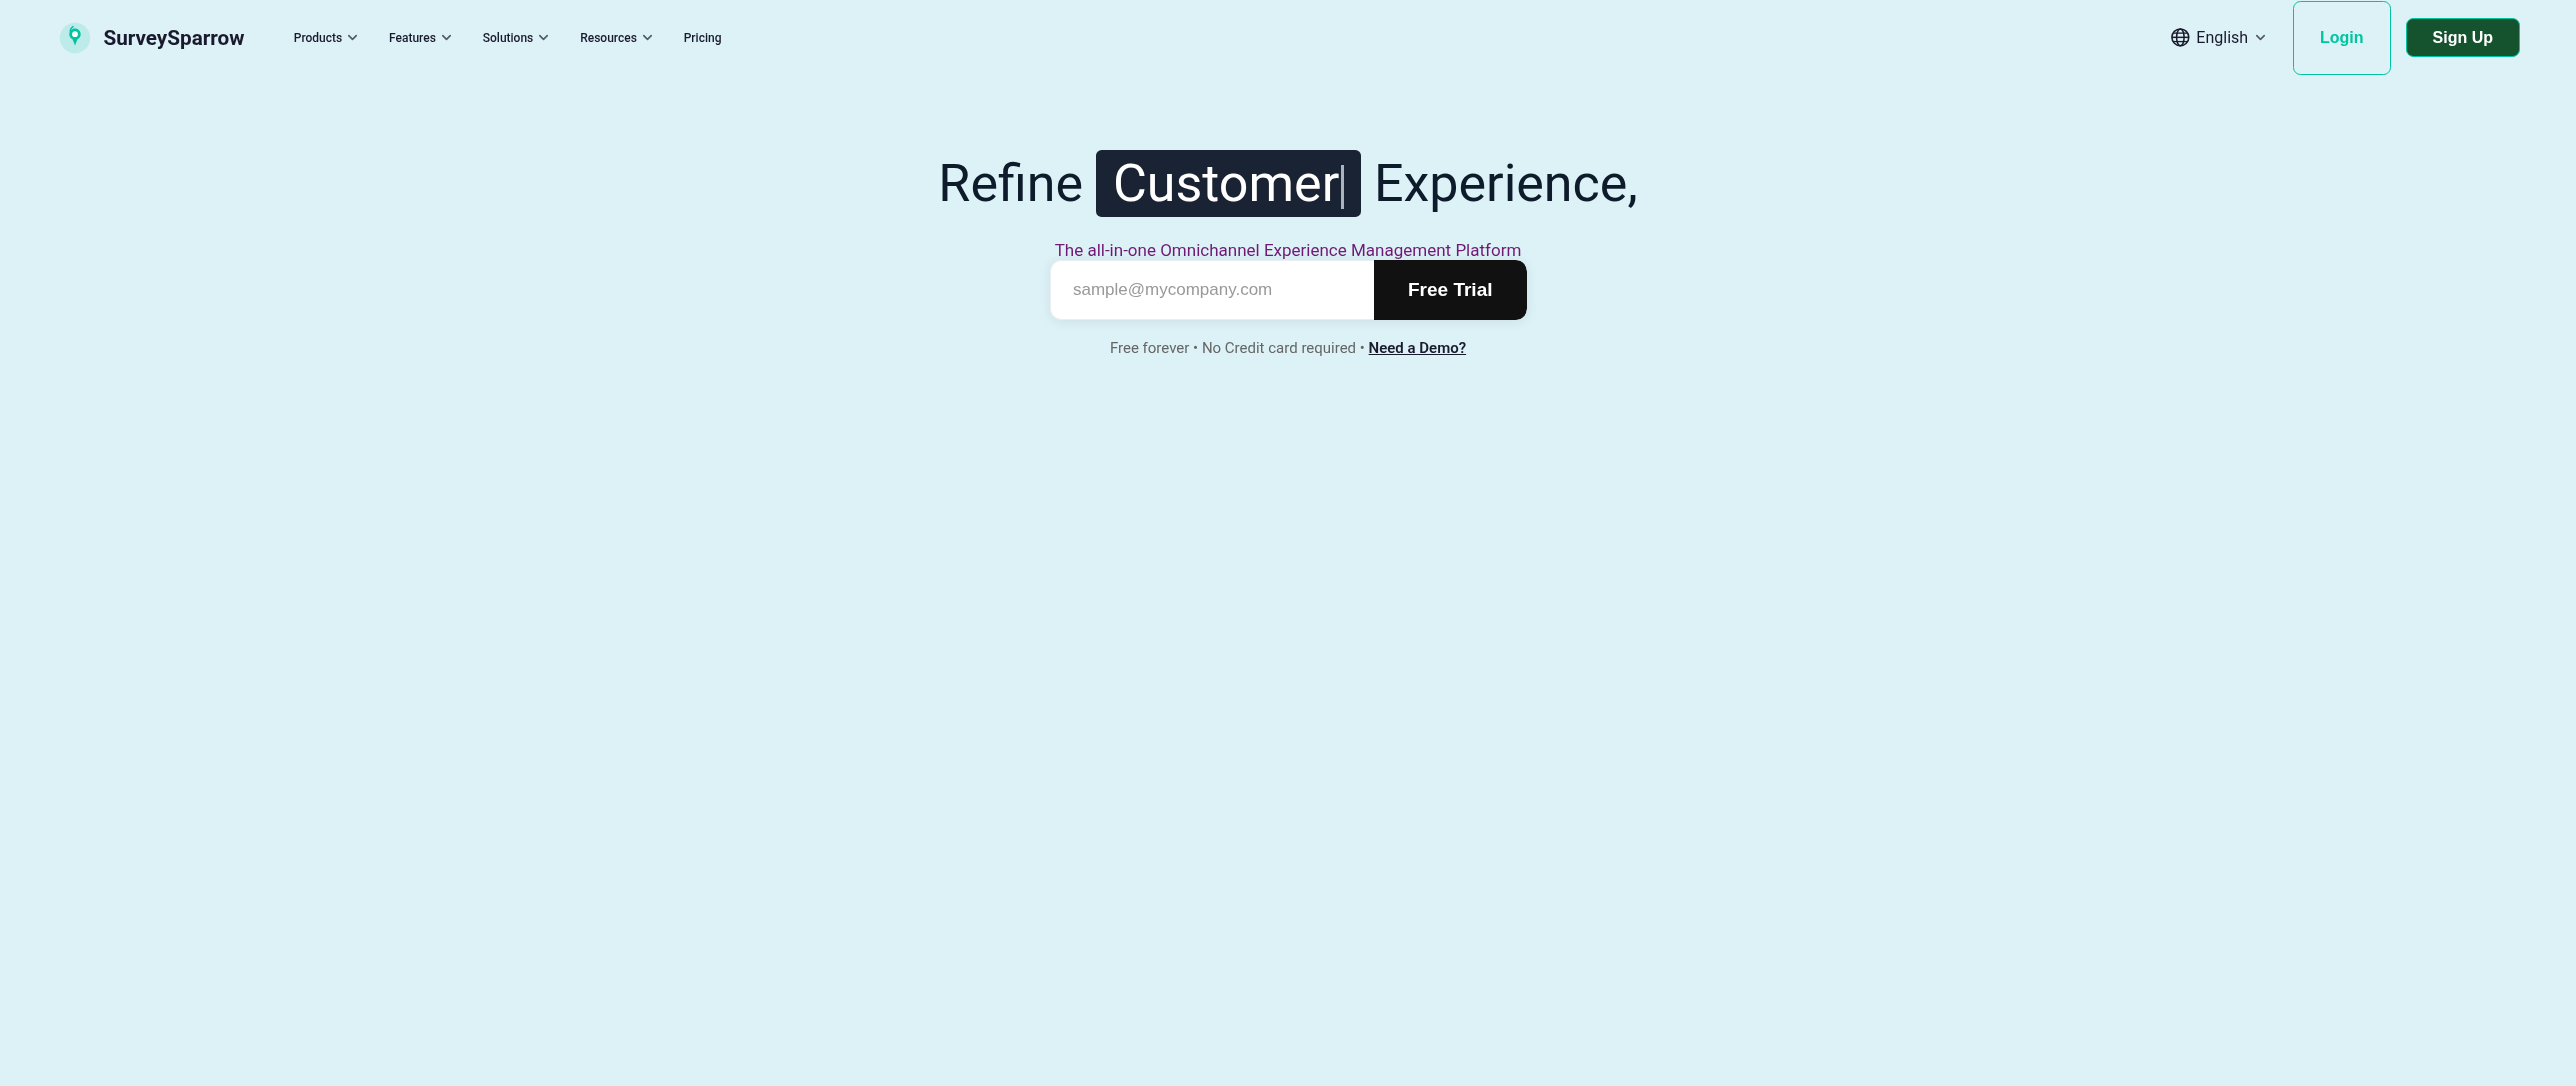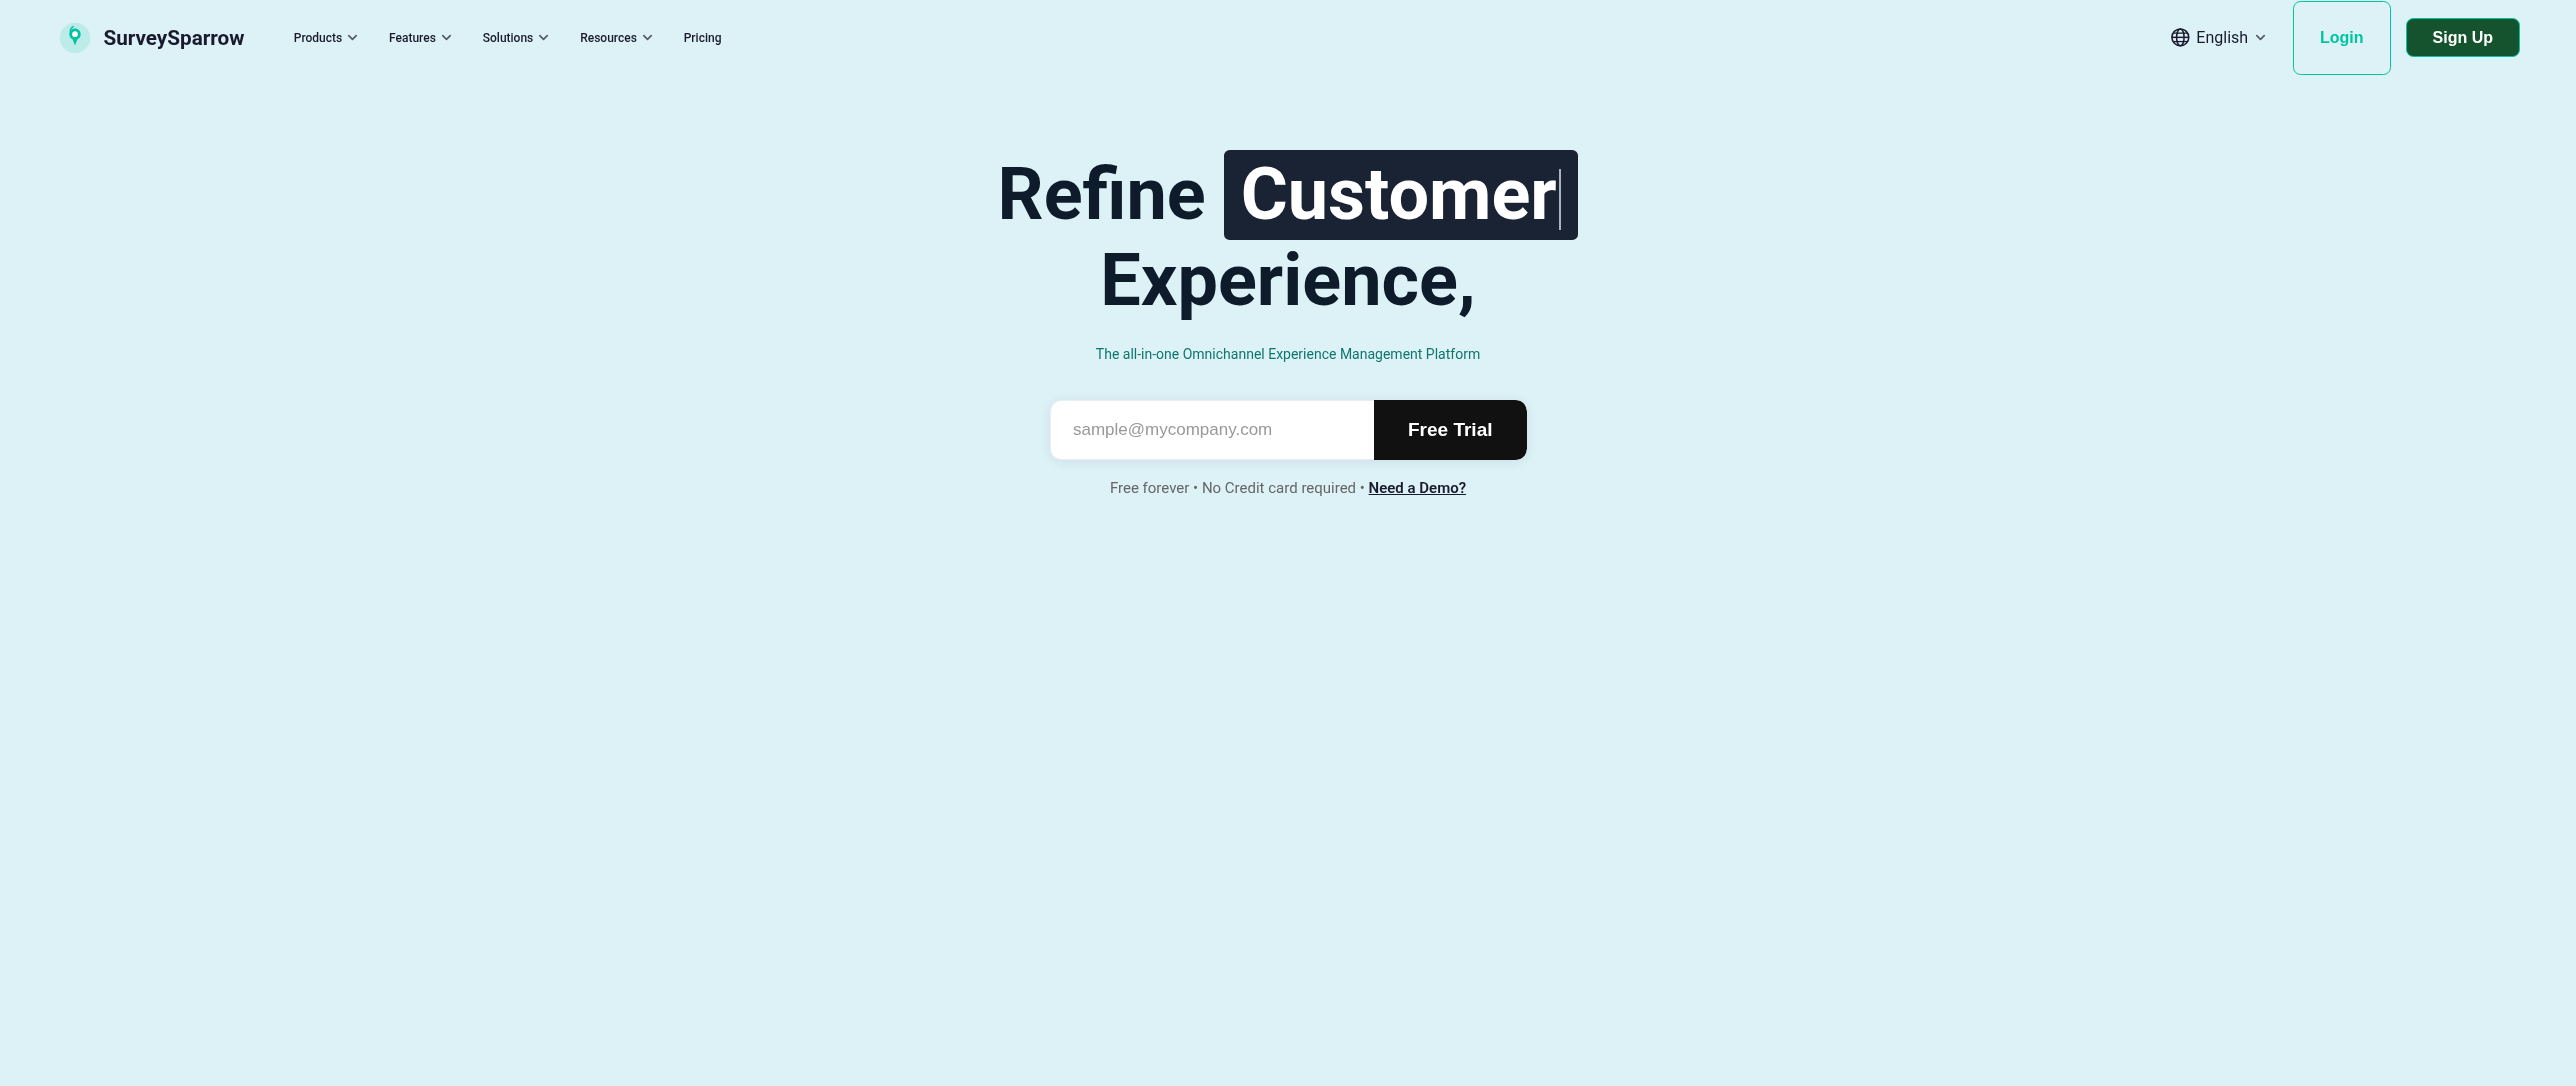--- a/index.html
+++ b/index.html
@@ -123,22 +123,22 @@
     .hero {
       display: flex;
       flex-direction: column;
       align-items: center;
       justify-content: center;
       padding: 75px 38px 56px;
       text-align: center;
     }
 
     .hero-title {
-      font-size: 72px;
-      font-weight: 700;
+      font-size: 52px;
+      font-weight: 400;
       color: #0d1b2a;
       line-height: 1.15;
       margin-bottom: 22.5px;
       max-width: 846px;
     }
 
     .hero-title-line1 {
       display: block;
     }
 
@@ -158,23 +158,22 @@
     .cursor-bar {
       display: inline-block;
       width: 2.8px;
       height: 0.85em;
       background-color: #aab4be;
       margin-left: 1.9px;
       vertical-align: middle;
     }
 
     .hero-subtitle {
-      font-size: 14px;
-      color: #0f766e;
-      margin-bottom: 38px;
+      font-size: 17px;
+      color: #701a75;
       font-weight: 400;
     }
 
     .email-form {
       display: flex;
       align-items: center;
       width: 477px;
       border-radius: 11.3px;
       overflow: hidden;
       box-shadow: 0 1.9px 11.3px rgba(0,0,0,0.08);

